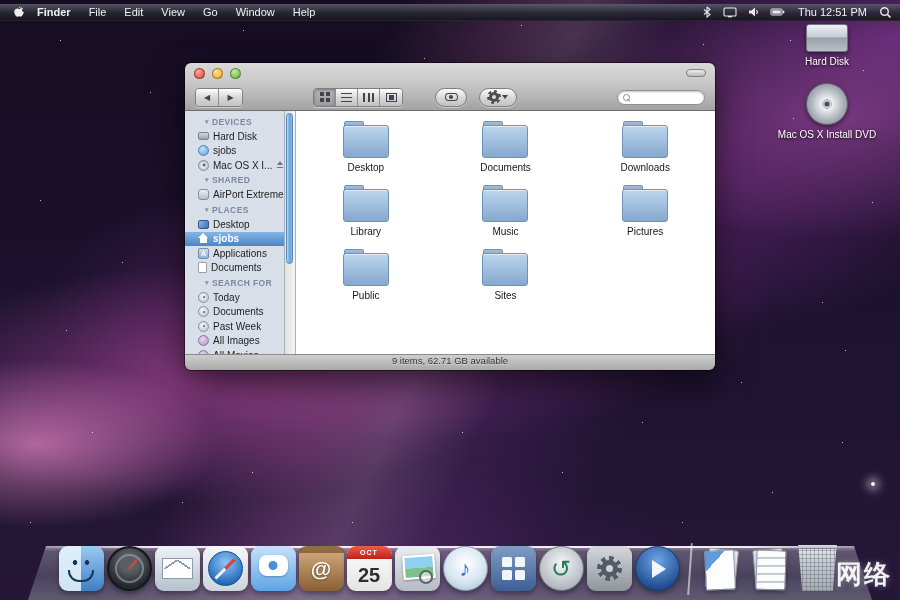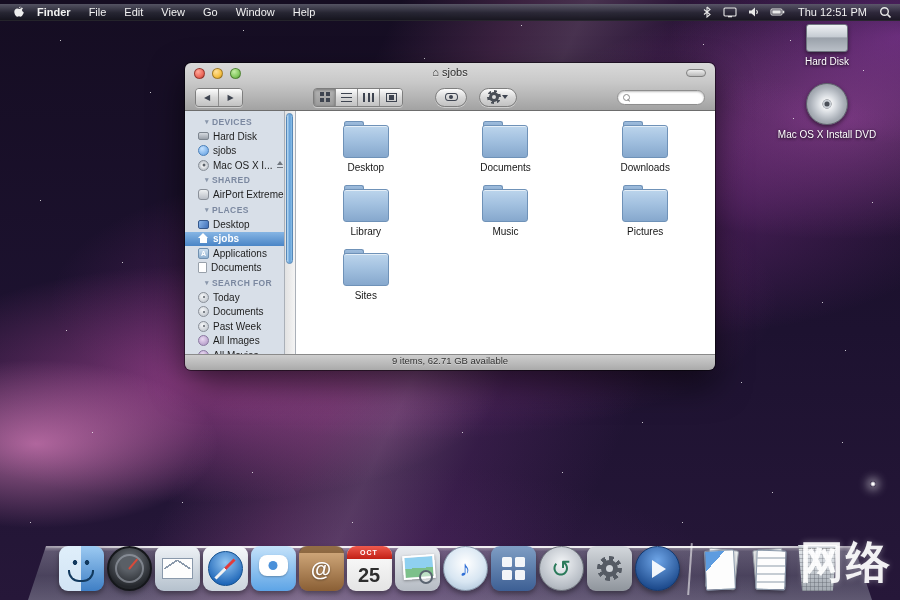--- a/index.html
+++ b/index.html
@@ -272,21 +272,21 @@
     border-radius:2px; transform:rotate(2deg); box-shadow:0 2px 4px rgba(0,0,0,.35); }
   .di-trash { width:48px; height:48px; box-shadow:none;
     clip-path: polygon(10% 4%, 90% 4%, 82% 100%, 18% 100%);
     background:
       repeating-linear-gradient(90deg, rgba(85,90,100,.35) 0 1px, transparent 1px 4px),
       repeating-linear-gradient(0deg, rgba(85,90,100,.35) 0 1px, transparent 1px 4px),
       linear-gradient(180deg,#eff1f4 0%, #c6ccd3 40%, #a5abb3 100%); }
   .di-trash::before { content:''; position:absolute; top:0; left:2px; right:2px; height:5px;
     border-radius:3px; background:linear-gradient(180deg,#f6f8fa,#b9bfc7); box-shadow:0 1px 1px rgba(0,0,0,.4); }
 
-  .watermark { position:absolute; right:8px; bottom:8px; z-index:35; font-size:44px; font-weight:bold;
+  .watermark { position:absolute; right:8px; bottom:8px; z-index:35; font-size:26px; font-weight:bold;
     color:rgba(255,255,255,.92); text-shadow:0 0 6px rgba(255,255,255,.35); letter-spacing:2px; }
 
   .nav-glyph { font-size:8px; color:#3e4450; }
   .apple-svg, .mb-svg { display:block; }
 </style>
 </head>
 <body>
 
 <div class="streak"></div>
 <div class="stars"></div>
@@ -352,21 +352,20 @@
   </div>
 </div>
 
 <div class="window">
   <div class="chrome">
     <div class="traffic">
       <div class="tl tl-close"></div>
       <div class="tl tl-min"></div>
       <div class="tl tl-zoom"></div>
     </div>
-    <div class="win-title"><span class="home-glyph">⌂</span><span>sjobs</span></div>
     <div class="toolbar-pill"></div>
 
     <div class="toolbar">
       <div class="seg-group nav-group">
         <div class="seg">
             <span class="nav-glyph">◀</span>
           </div>
         <div class="seg">
             <span class="nav-glyph">▶</span>
           </div>
@@ -497,20 +496,24 @@
     <div class="folder-cell">
         <div class="folder-icon"></div>
         <div class="folder-lbl">Music</div>
       </div>
     <div class="folder-cell">
         <div class="folder-icon"></div>
         <div class="folder-lbl">Pictures</div>
       </div>
     <div class="folder-cell">
         <div class="folder-icon"></div>
+        <div class="folder-lbl">Public</div>
+      </div>
+    <div class="folder-cell">
+        <div class="folder-icon"></div>
         <div class="folder-lbl">Sites</div>
       </div>
   </div>
 
   <div class="statusbar">
     <span>9 items, 62.71 GB available</span>
   </div>
 </div>
 
 <div class="dock">

